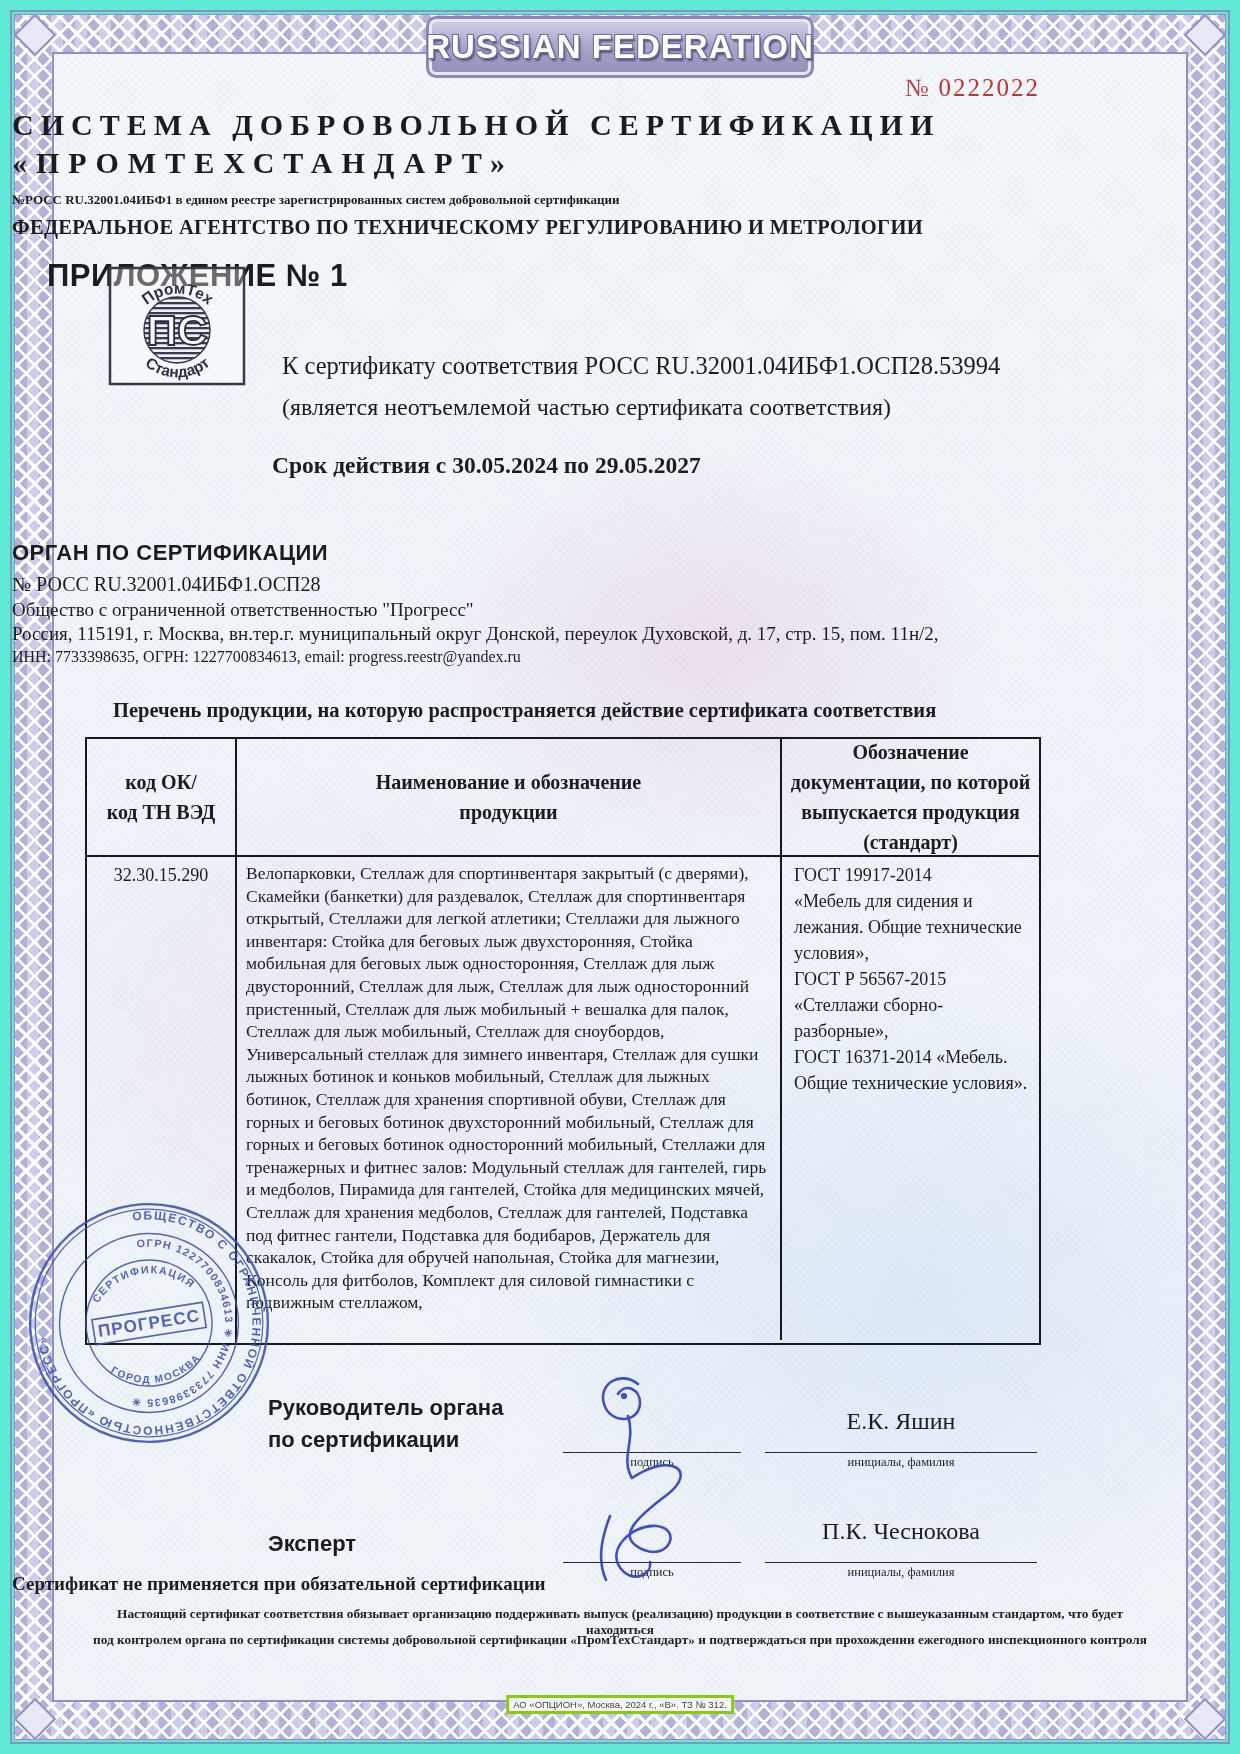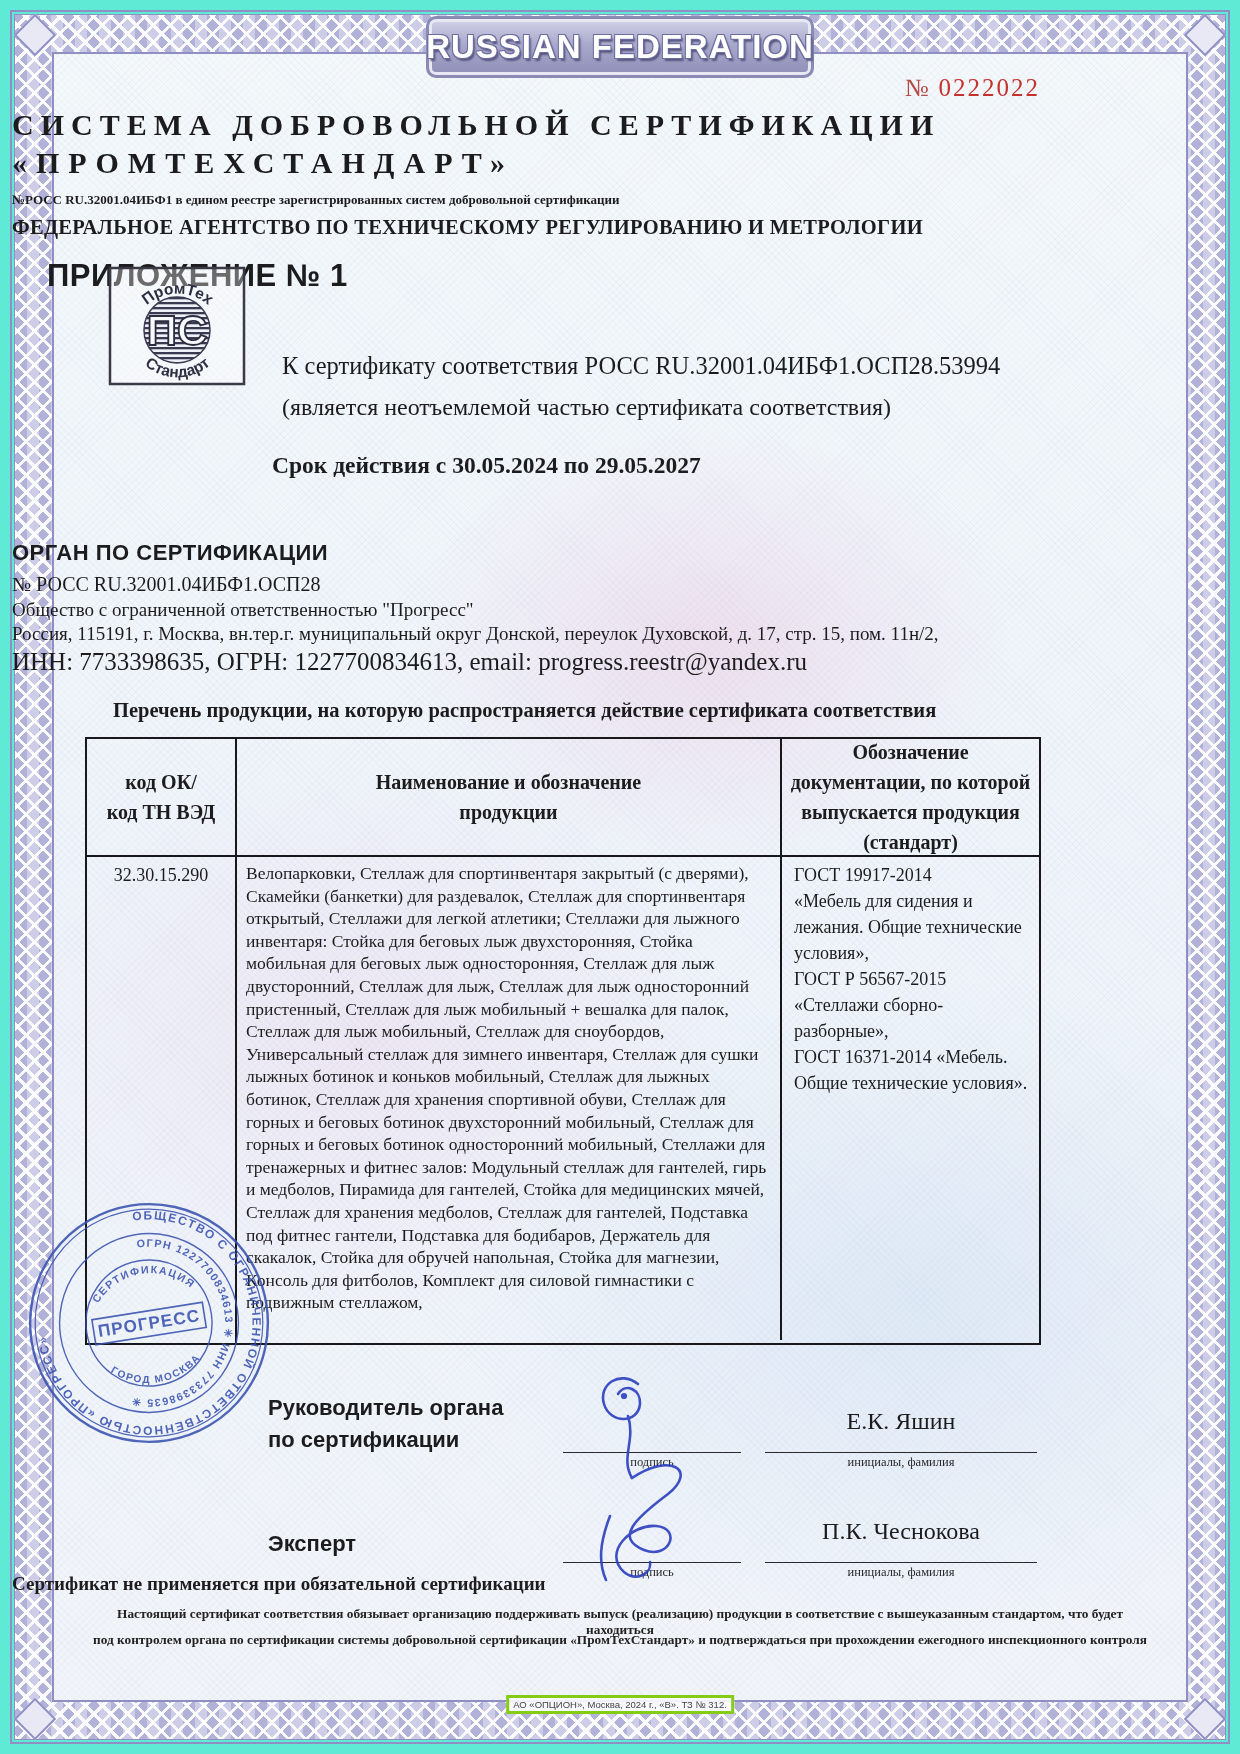--- a/index.html
+++ b/index.html
@@ -57,21 +57,21 @@
   .agency{top:216px;font-size:20.5px;font-weight:bold;letter-spacing:.3px;}
   .annex-title{top:258px;font-family:"Liberation Sans",sans-serif;font-weight:bold;font-size:31px;letter-spacing:.5px;transform:translateX(35px);}
   .cert-line{left:282px;top:352px;width:770px;font-size:24.5px;}
   .integral-line{left:282px;top:394px;width:770px;font-size:24px;}
   .validity-line{left:272px;top:452px;font-size:23.5px;font-weight:600;}
 
   .org-title{top:540px;font-family:Liberation Sans, sans-serif;font-weight:bold;font-size:22px;letter-spacing:.5px;}
   .org-number{top:573px;font-size:20px;}
   .org-name{top:599px;font-size:19px;}
   .org-address{top:623px;font-size:19px;}
-  .org-req{top:648px;font-size:25px;}
+  .org-req{top:648px;font-size:16px;}
 
   .products-heading{left:113px;top:699px;font-size:20.5px;font-weight:bold;}
 
   
   .ptable{left:85px;top:737px;width:952px;border:2.5px solid #18181c;display:grid;grid-template-columns:150px 545px auto;z-index:4;}
   .ptable .cell{border-right:2px solid #18181c;}
   .ptable .cell:nth-child(3n){border-right:none;}
   .ptable .hdr{border-bottom:2px solid #18181c;display:flex;align-items:center;justify-content:center;text-align:center;
     font-weight:bold;font-size:20px;line-height:1.5;height:116px;padding:0 8px;white-space:pre-line;}
   .ptable .bdy{height:478px;overflow:hidden;}

